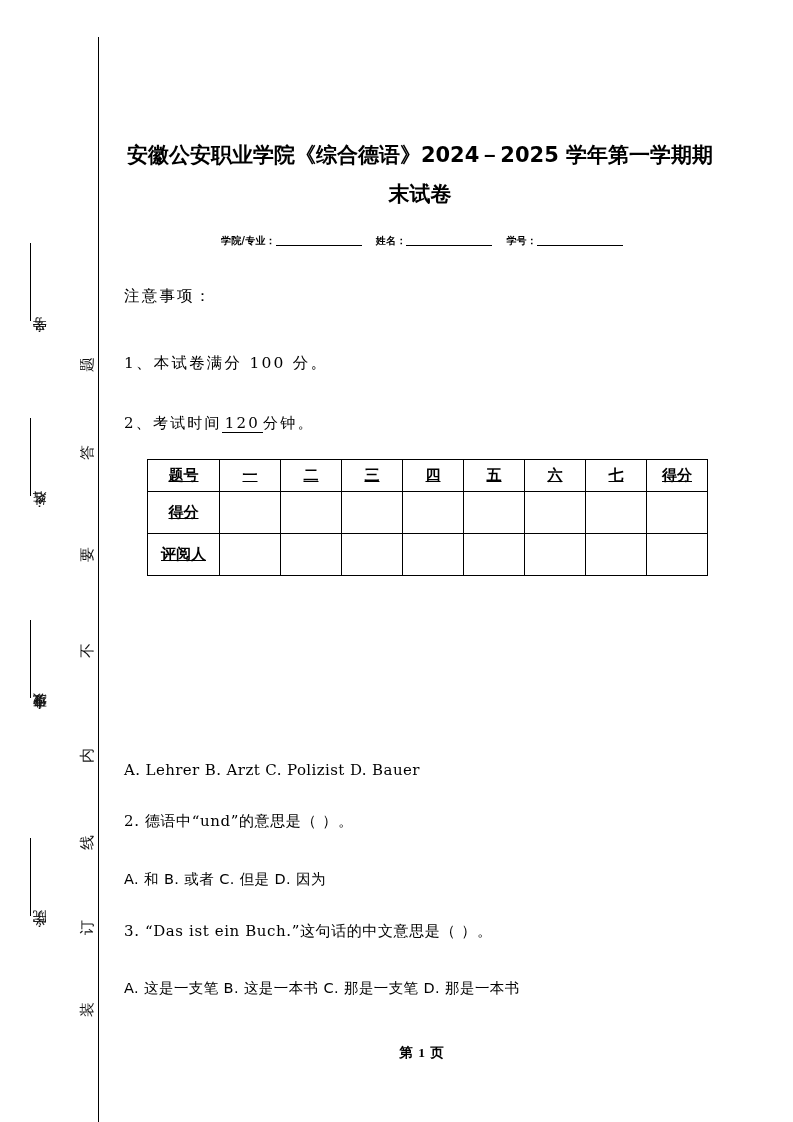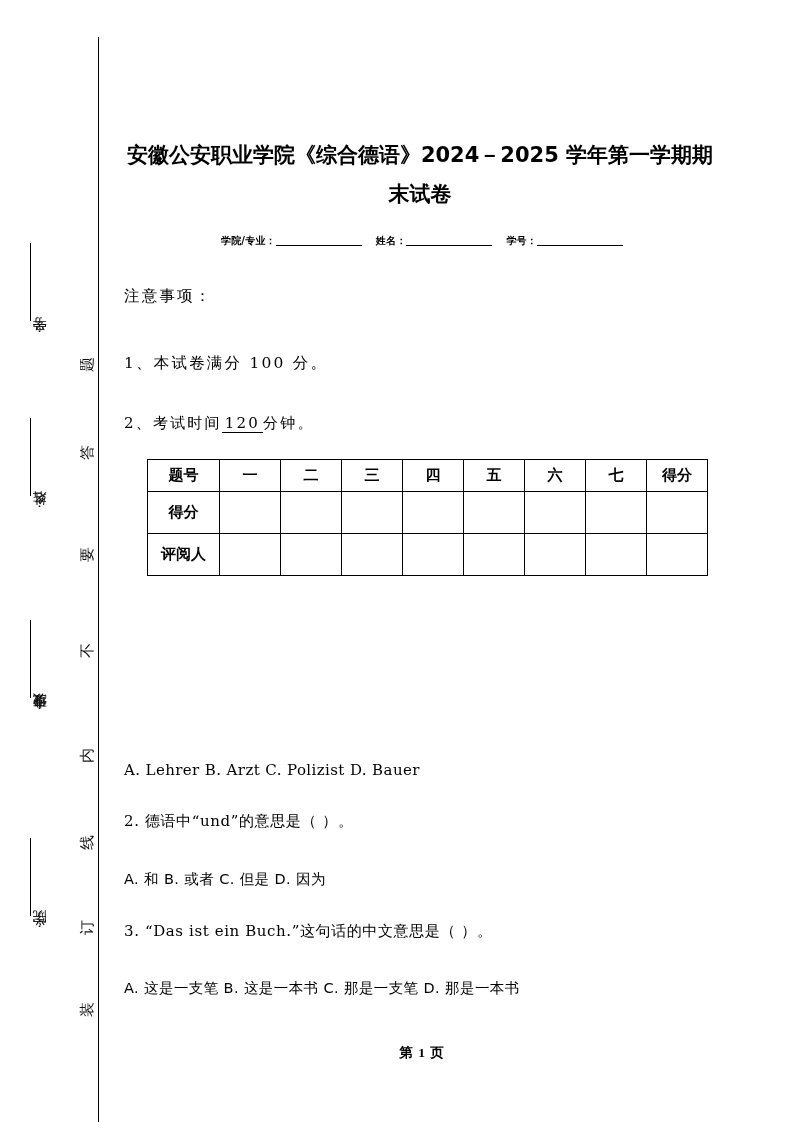--- a/index.html
+++ b/index.html
@@ -138,20 +138,21 @@
   }
 
   
   #score-table {
     position: absolute;
     left: 25px;
     top: 459px;
     border-collapse: collapse;
     table-layout: fixed;
     width: 560px;
+    text-decoration: underline;
   }
   #score-table td {
     border: 1.4px solid #000;
     text-align: center;
     vertical-align: middle;
     font-family: "DejaVu Sans", "Liberation Sans", sans-serif;
     font-weight: bold;
     font-size: 15px;
     height: 31px;
     padding: 0;

